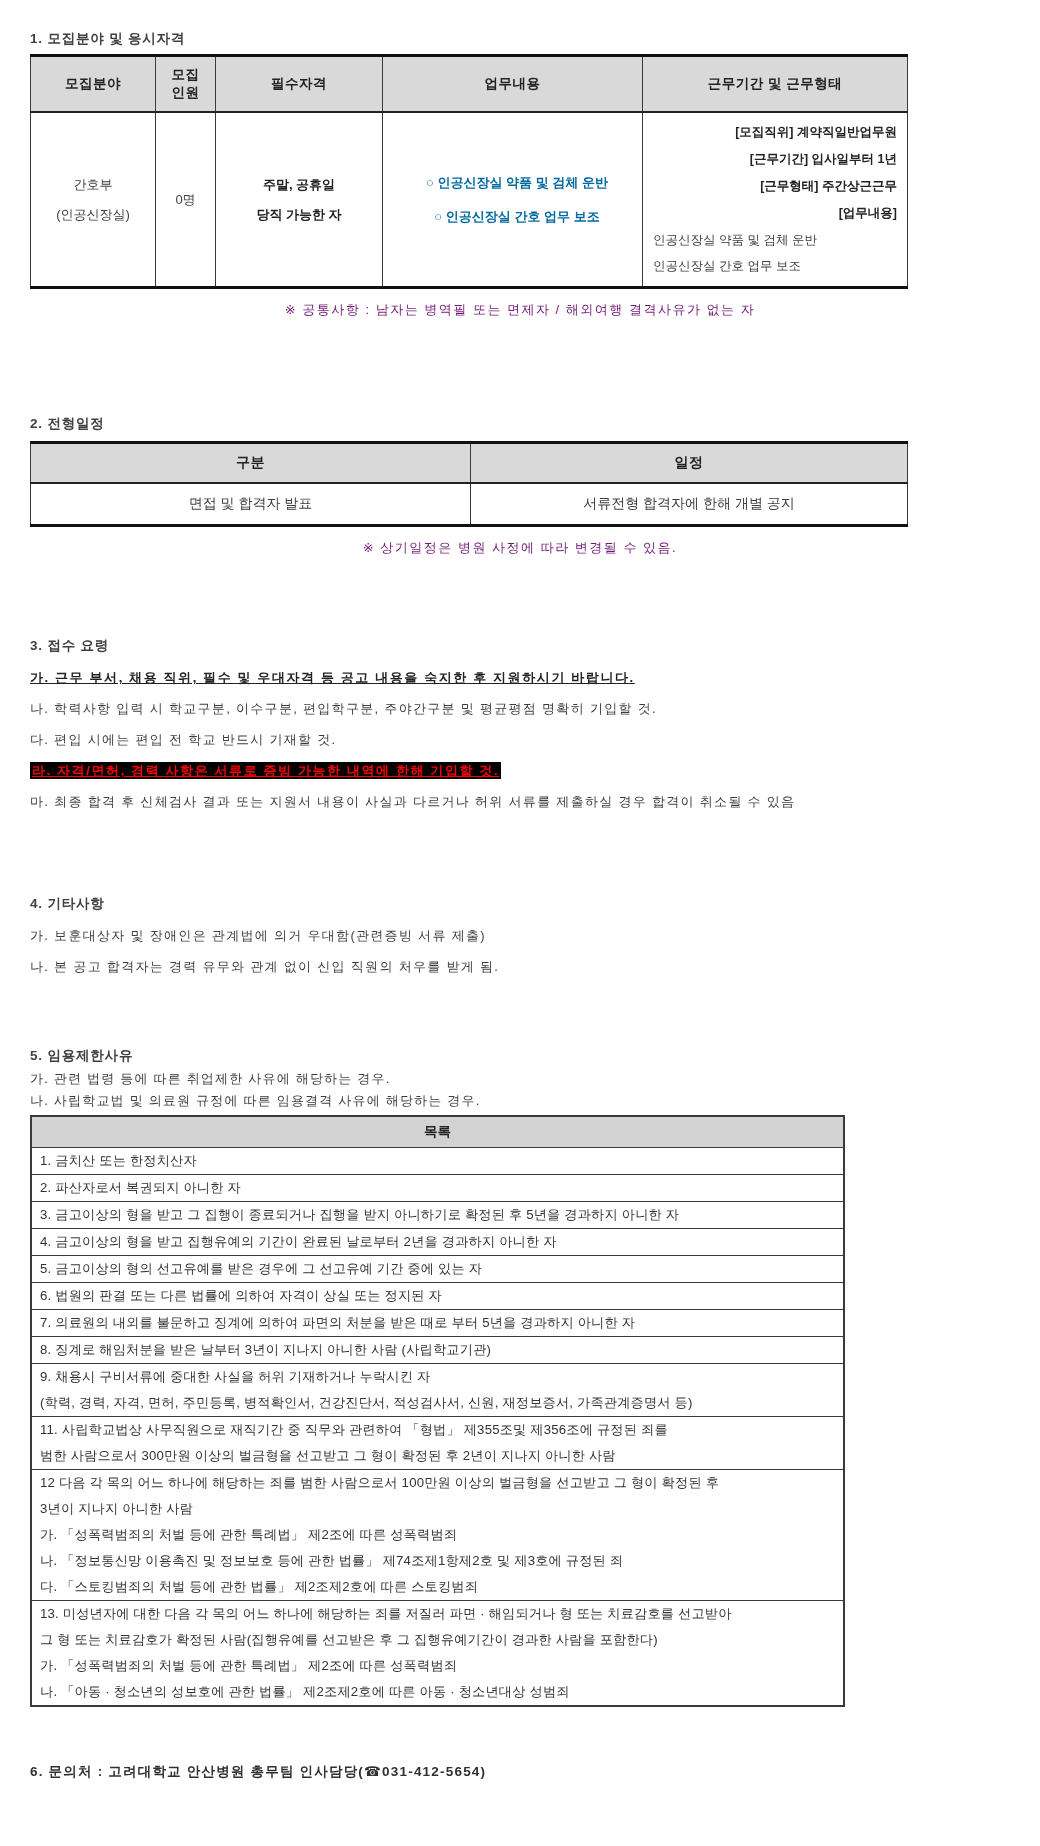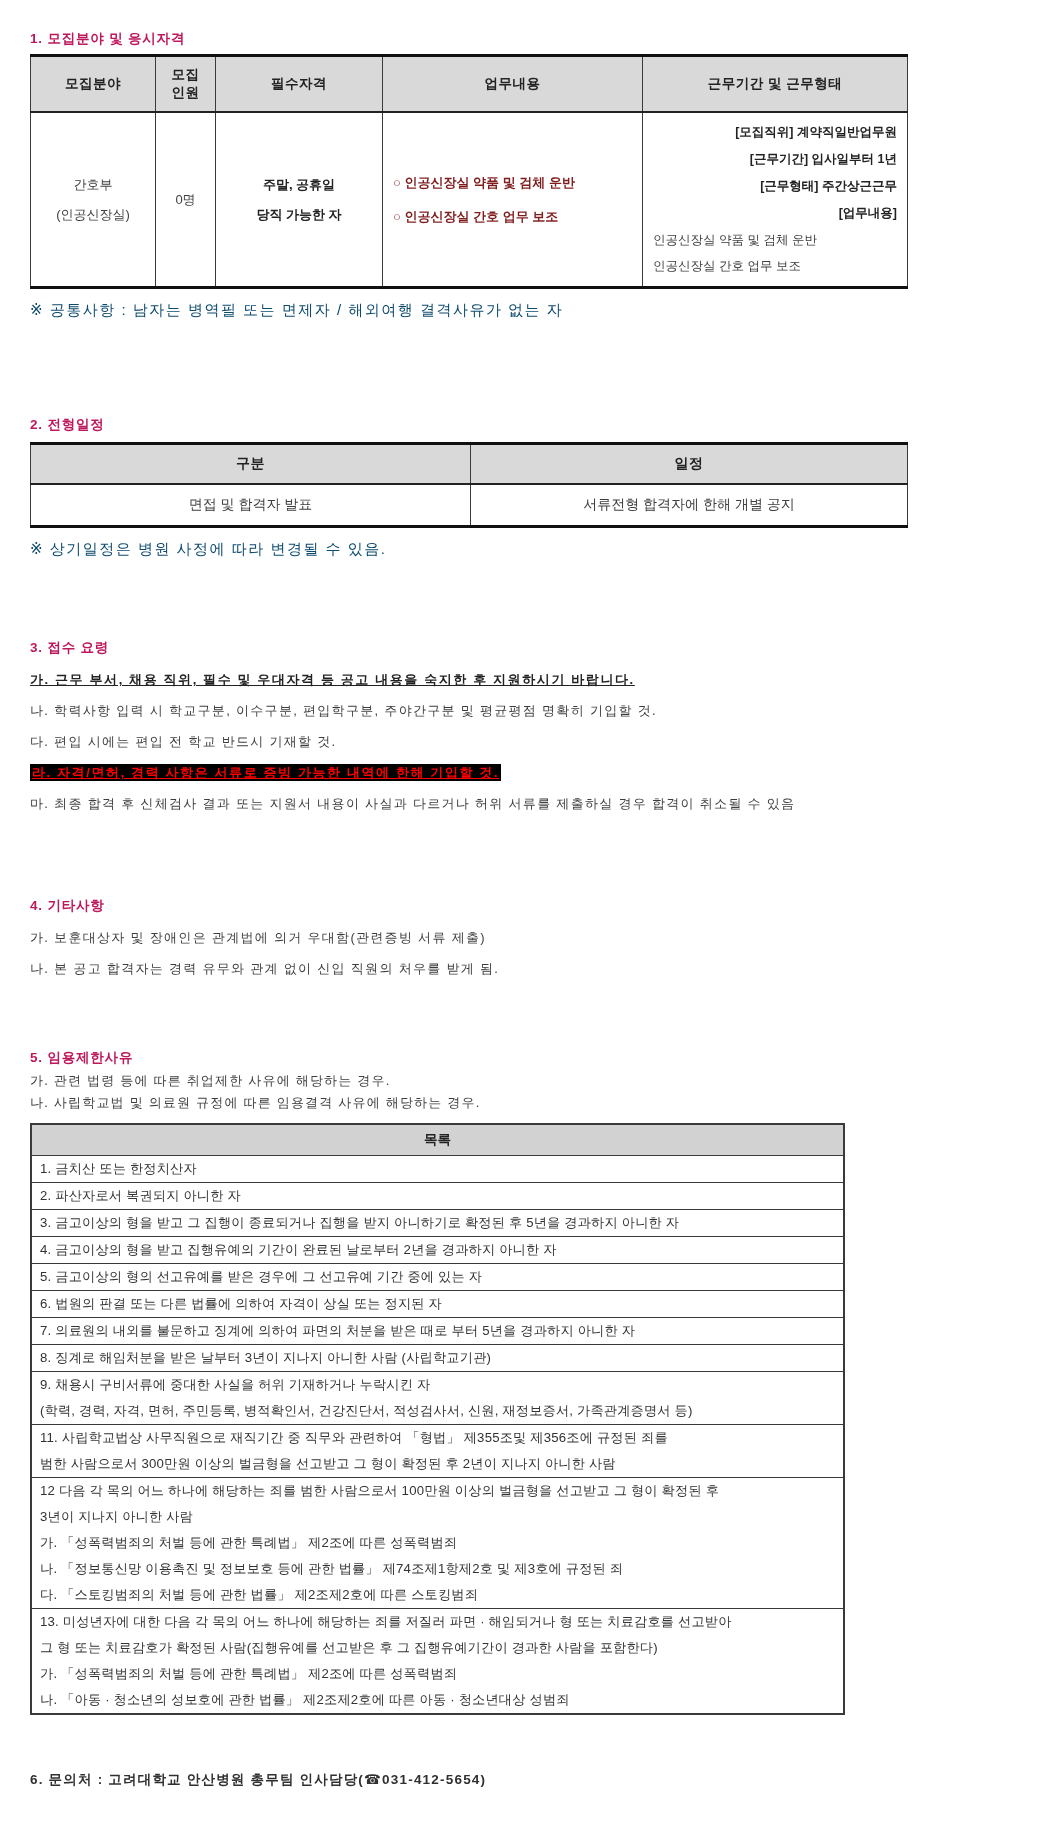--- a/index.html
+++ b/index.html
@@ -2,35 +2,35 @@
 <html lang="ko"><head>
 <meta charset="utf-8">
 <style>
   html,body{margin:0;padding:0;background:#ffffff;}
   .doc{
     width:1040px;min-height:1846px;box-sizing:border-box;
     padding:30px 30px 40px 30px;
     font-family:"Liberation Sans","DejaVu Sans",sans-serif;
     color:#3d3d3d;font-size:13px;
   }
-  .section-title{font-weight:bold;font-size:13.5px;color:#be185d;letter-spacing:0.8px;margin:0;}
-  .note{font-size:15px;letter-spacing:1.5px;color:#0c4a6e;margin:12px 0 0 0;}
+  .section-title{font-weight:bold;font-size:13.5px;color:#404040;letter-spacing:0.8px;margin:0;}
+  .note{font-size:13px;letter-spacing:1.5px;color:#701a75;margin:12px 0 0 0;text-align:center;}
   .pre{white-space:pre-line;}
 
   
   table{border-collapse:collapse;table-layout:fixed;}
   .t1{width:877px;margin-top:6px;border-top:3px solid #111;border-bottom:3px solid #111;border-radius:7px;}
   .t1 th{
     background:#d9d9d9;border:1px solid #3a3a3a;border-top:none;border-bottom:2px solid #222;
     font-weight:bold;font-size:13.5px;color:#222;height:52px;text-align:center;letter-spacing:0.5px;
   }
   .t1 td{border:1px solid #3a3a3a;border-bottom:none;vertical-align:middle;height:142px;font-size:13px;}
   .t1 .c-center{text-align:center;line-height:2.3;}
   .t1 .c-bold{font-weight:bold;color:#222;}
-  .t1 .c-duties{font-weight:bold;color:#7f1d1d;padding-left:10px;line-height:2.6;}
+  .t1 .c-duties{font-weight:bold;color:#0369a1;padding-left:10px;line-height:2.6;text-align:center;}
   .t1 .c-terms{padding:6px 10px;line-height:2.15;font-size:12.5px;}
   .t1 .terms-bold{font-weight:bold;color:#222;text-align:right;}
 
   
   .t2{width:877px;margin-top:8px;border-top:3px solid #111;border-bottom:3px solid #111;}
   .t2 th{
     background:#d9d9d9;border:1px solid #3a3a3a;border-top:none;border-bottom:2px solid #222;
     font-weight:bold;font-size:14px;color:#222;height:36px;text-align:center;letter-spacing:0.5px;
   }
   .t2 td{border:1px solid #3a3a3a;border-bottom:2px solid #333;height:38px;text-align:center;font-size:14px;vertical-align:middle;}
@@ -40,21 +40,21 @@
   
   .line{margin:15px 0;font-size:13px;letter-spacing:1.3px;line-height:16px;color:#3d3d3d;}
   .line-bold-ul{font-weight:bold;color:#222;text-decoration:underline;letter-spacing:1.6px;}
   .line-hl{
     font-weight:bold;letter-spacing:1.6px;
   }
   .line-hl span{background:#000000;color:#ff0000;text-decoration:underline;padding:1px 2px;}
   .tight{margin:6px 0;letter-spacing:1.2px;}
 
   
-  .t3{width:815px;margin-top:12px;border:2px solid #3a3a3a;}
+  .t3{width:815px;margin-top:6px;border:2px solid #3a3a3a;}
   .t3 th{background:#d2d2d2;border:1px solid #3a3a3a;font-weight:bold;font-size:13.5px;color:#222;height:28px;text-align:center;}
   .t3 td{
     border:1px solid #3a3a3a;font-size:13.2px;color:#333;text-align:left;
     padding:0 8px;line-height:26px;white-space:pre-line;letter-spacing:0.2px;
   }
 
   .contact{font-weight:bold;font-size:13.5px;color:#303030;letter-spacing:1.2px;margin:56px 0 0 0;}
 
   .gap-s2{margin-top:96px;}
   .gap-s3{margin-top:80px;}

